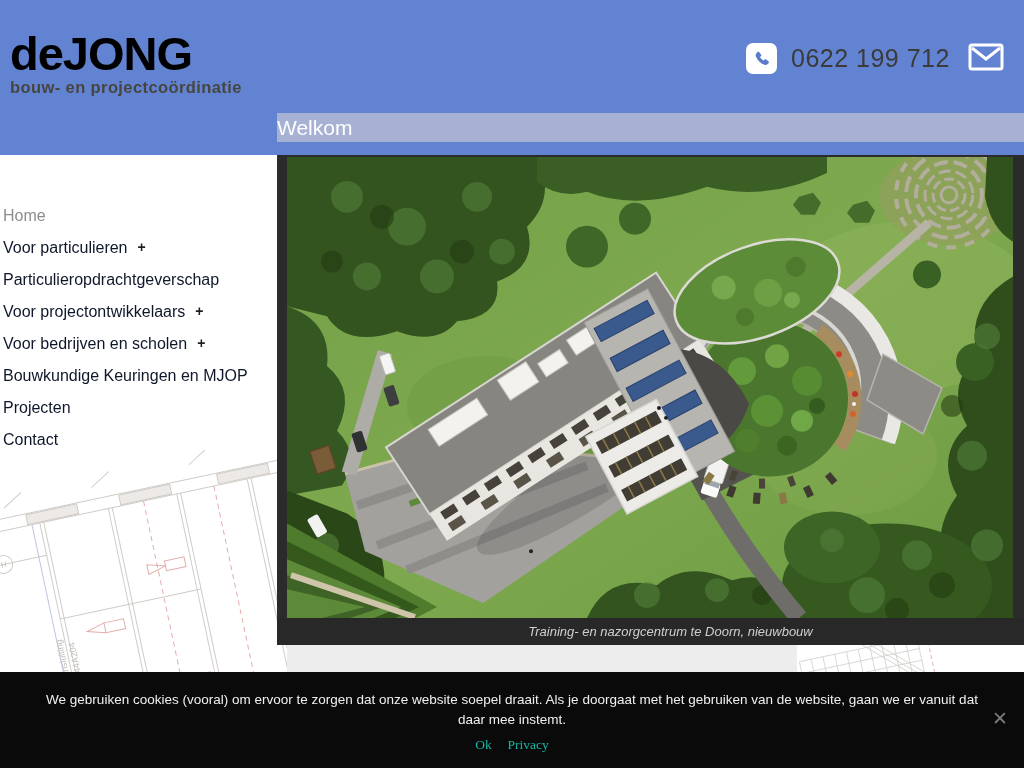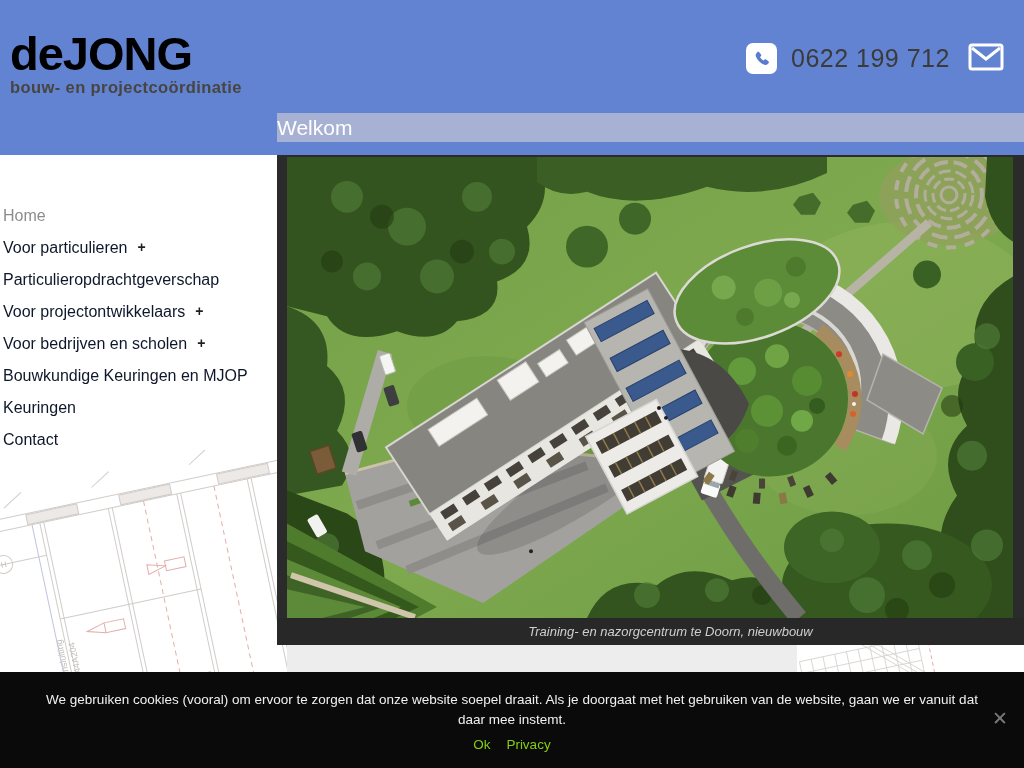--- a/index.html
+++ b/index.html
@@ -36,21 +36,21 @@
   .photo-wrap svg.aerial { position:absolute; left:10px; top:2px; }
   .photo-caption { position:absolute; left:0; bottom:0; width:100%; height:27px; line-height:27px; text-align:center; font-size:13px; font-style:italic; color:#cfcfcf; background:#282828;padding-left:40px; }
 
   
   .content-block { position:absolute; left:287px; top:645px; width:510px; height:123px; background:#ededed; z-index:2; }
 
   
   .cookie { position:absolute; left:0; top:672px; width:1024px; height:96px; background:#0a0a0a; z-index:6; }
   .cookie-msg { max-width:950px; margin:0 auto; padding-top:18px; text-align:center; font-size:13.5px; line-height:20px; color:#f0f0f0; }
   .cookie-links { margin-top:7px; text-align:center; font-size:13.5px; }
-  .cookie-links a { color:#84cc16; text-decoration:none; margin:2px 6px; cursor:pointer; }
+  .cookie-links a { color:#14b8a6; text-decoration:none; margin:2px 6px; cursor:pointer;font-family:Liberation Serif, serif; }
   .cookie-close { position:absolute; right:16px; top:37px; font-size:19px; color:#7a7a7a; cursor:pointer; line-height:1; }
 </style>
 </head>
 <body>
 
 <div class="stage">
 
   <svg class="drawing-left" width="330" height="260" viewBox="0 0 330 260">
     <g transform="rotate(-12 165 130)" opacity="0.55">
       <g stroke="#a9a29b" stroke-width="1" fill="none">
@@ -150,21 +150,21 @@
       </div>
     <div class="nav-item">
         <span class="nav-label">Voor bedrijven en scholen</span>
         <span class="nav-plus">+</span>
       </div>
     <div class="nav-item">
         <span class="nav-label">Bouwkundige Keuringen en MJOP</span>
         <span class="nav-plus"></span>
       </div>
     <div class="nav-item">
-        <span class="nav-label">Keuringen</span>
+        <span class="nav-label">Projecten</span>
         <span class="nav-plus"></span>
       </div>
     <div class="nav-item">
         <span class="nav-label">Contact</span>
         <span class="nav-plus"></span>
       </div>
   </nav>
 
   <figure class="photo-wrap">
     <svg class="aerial" width="726" height="461" viewBox="0 0 726 463" preserveAspectRatio="none">

